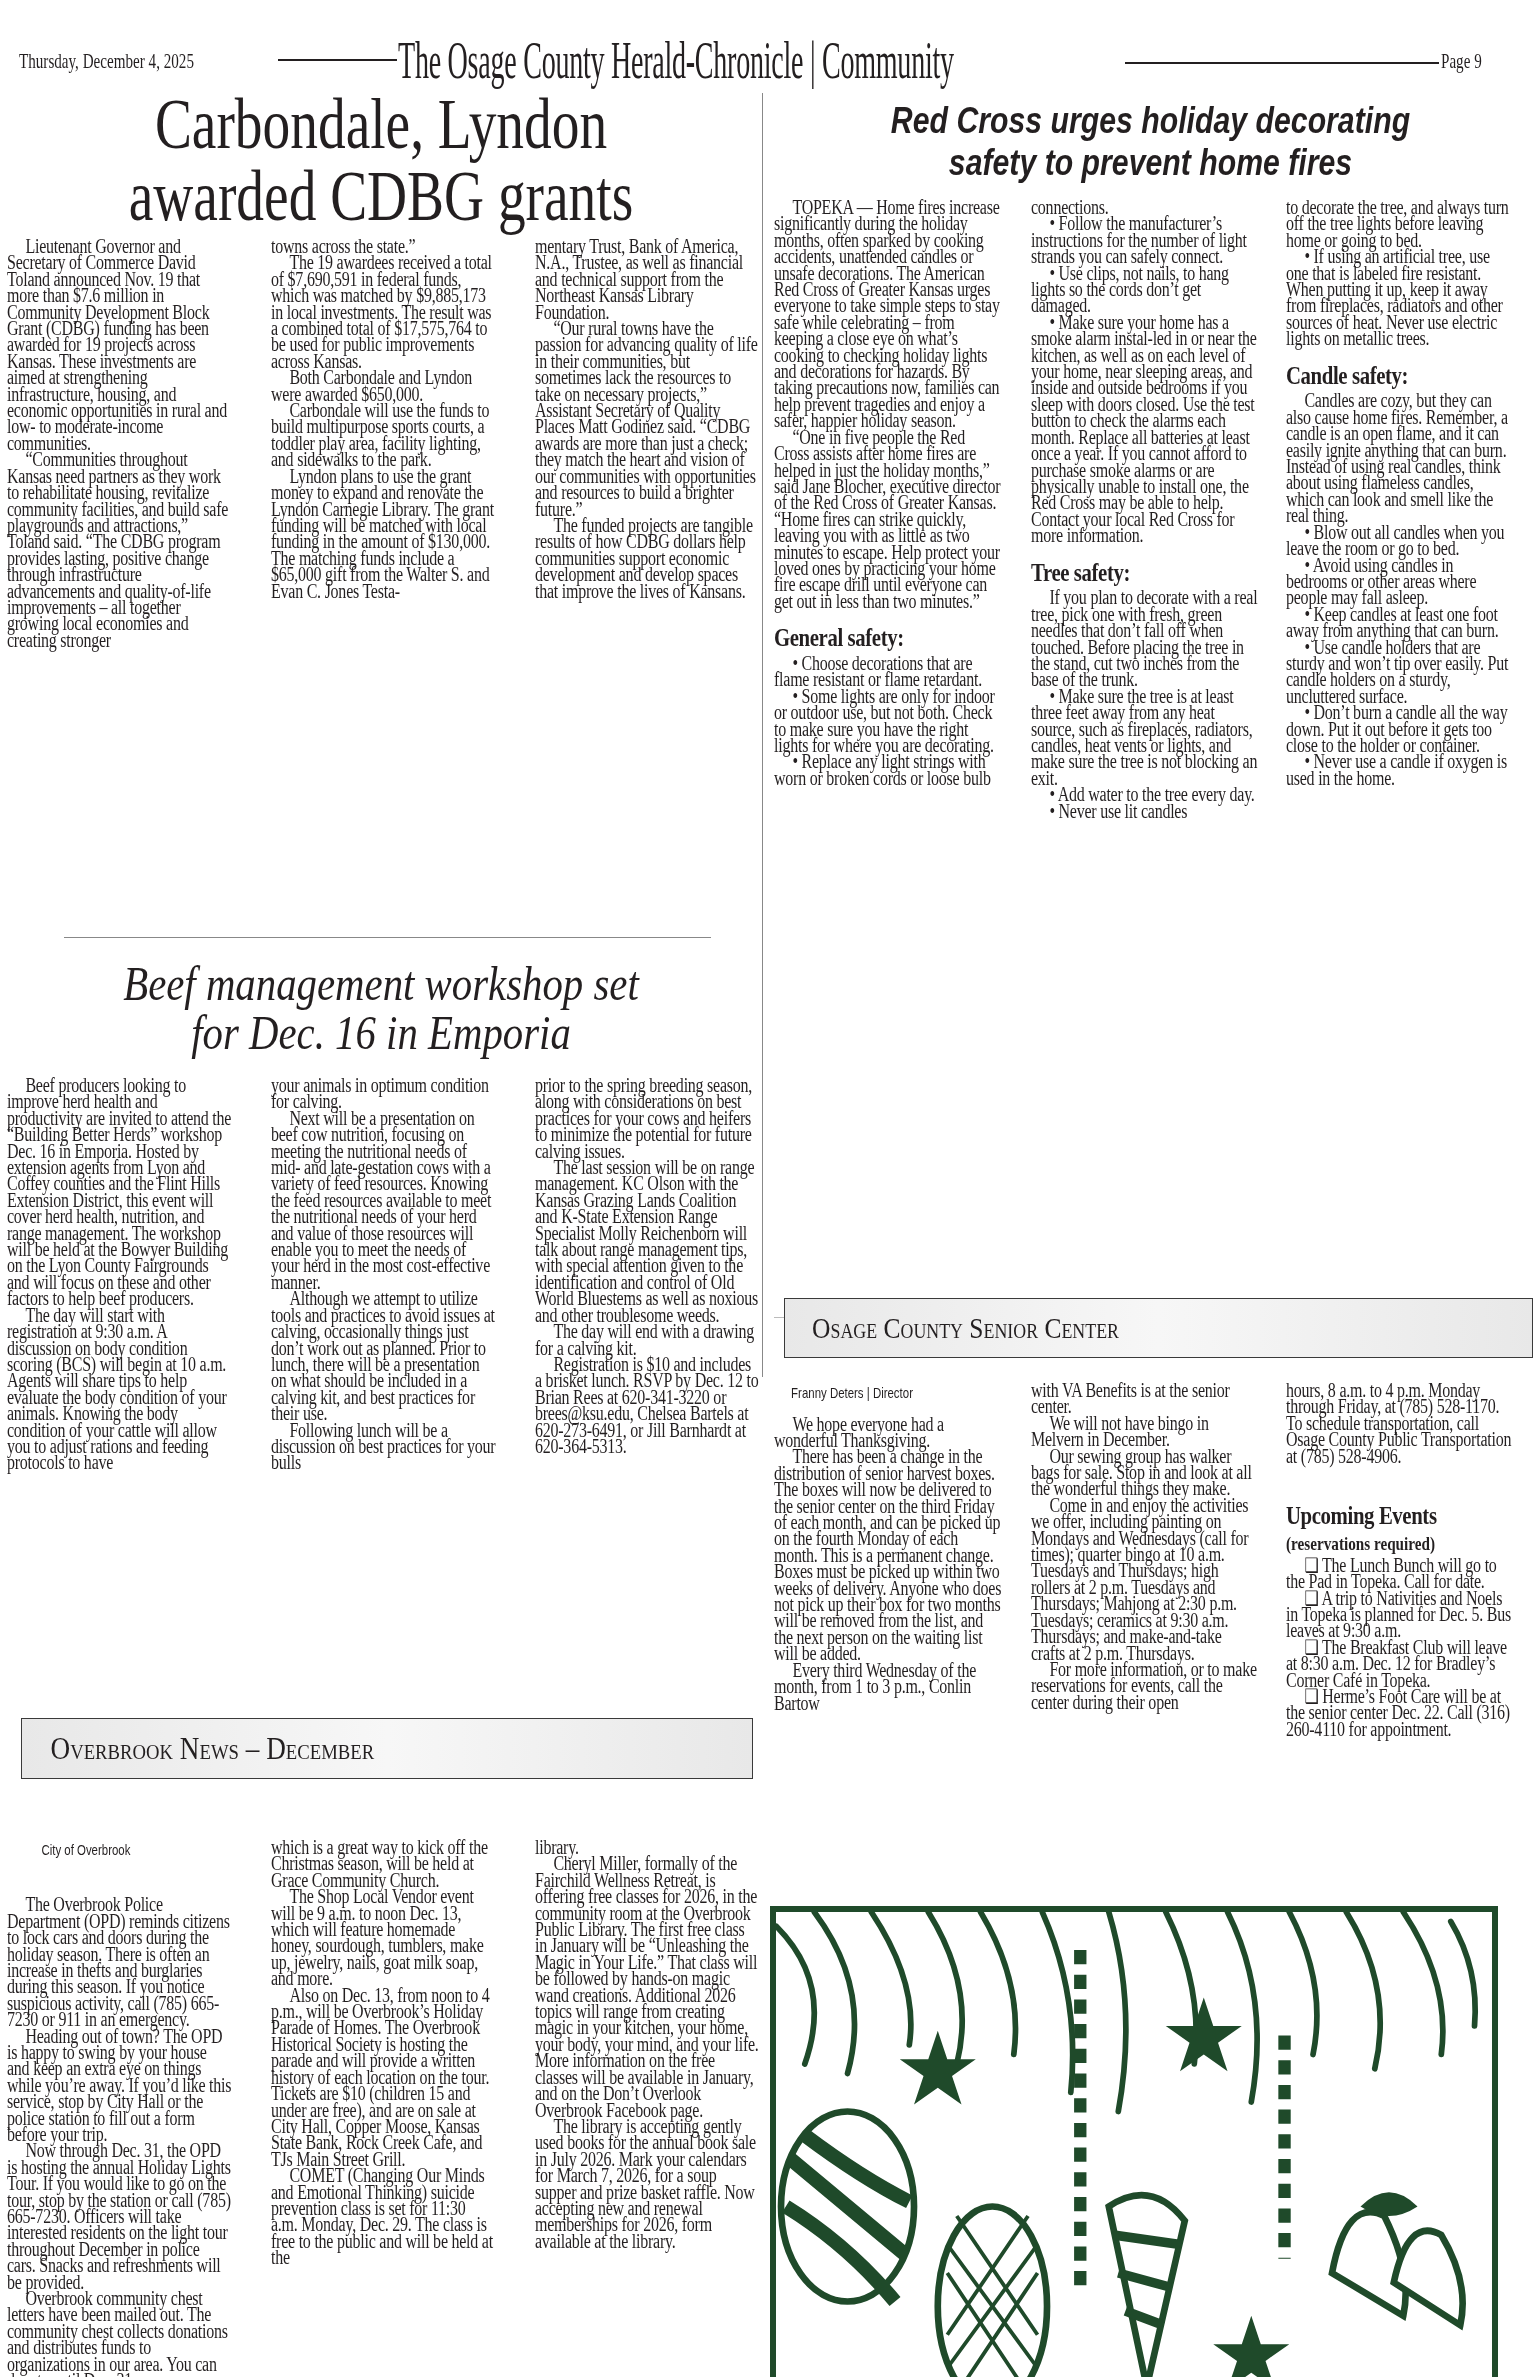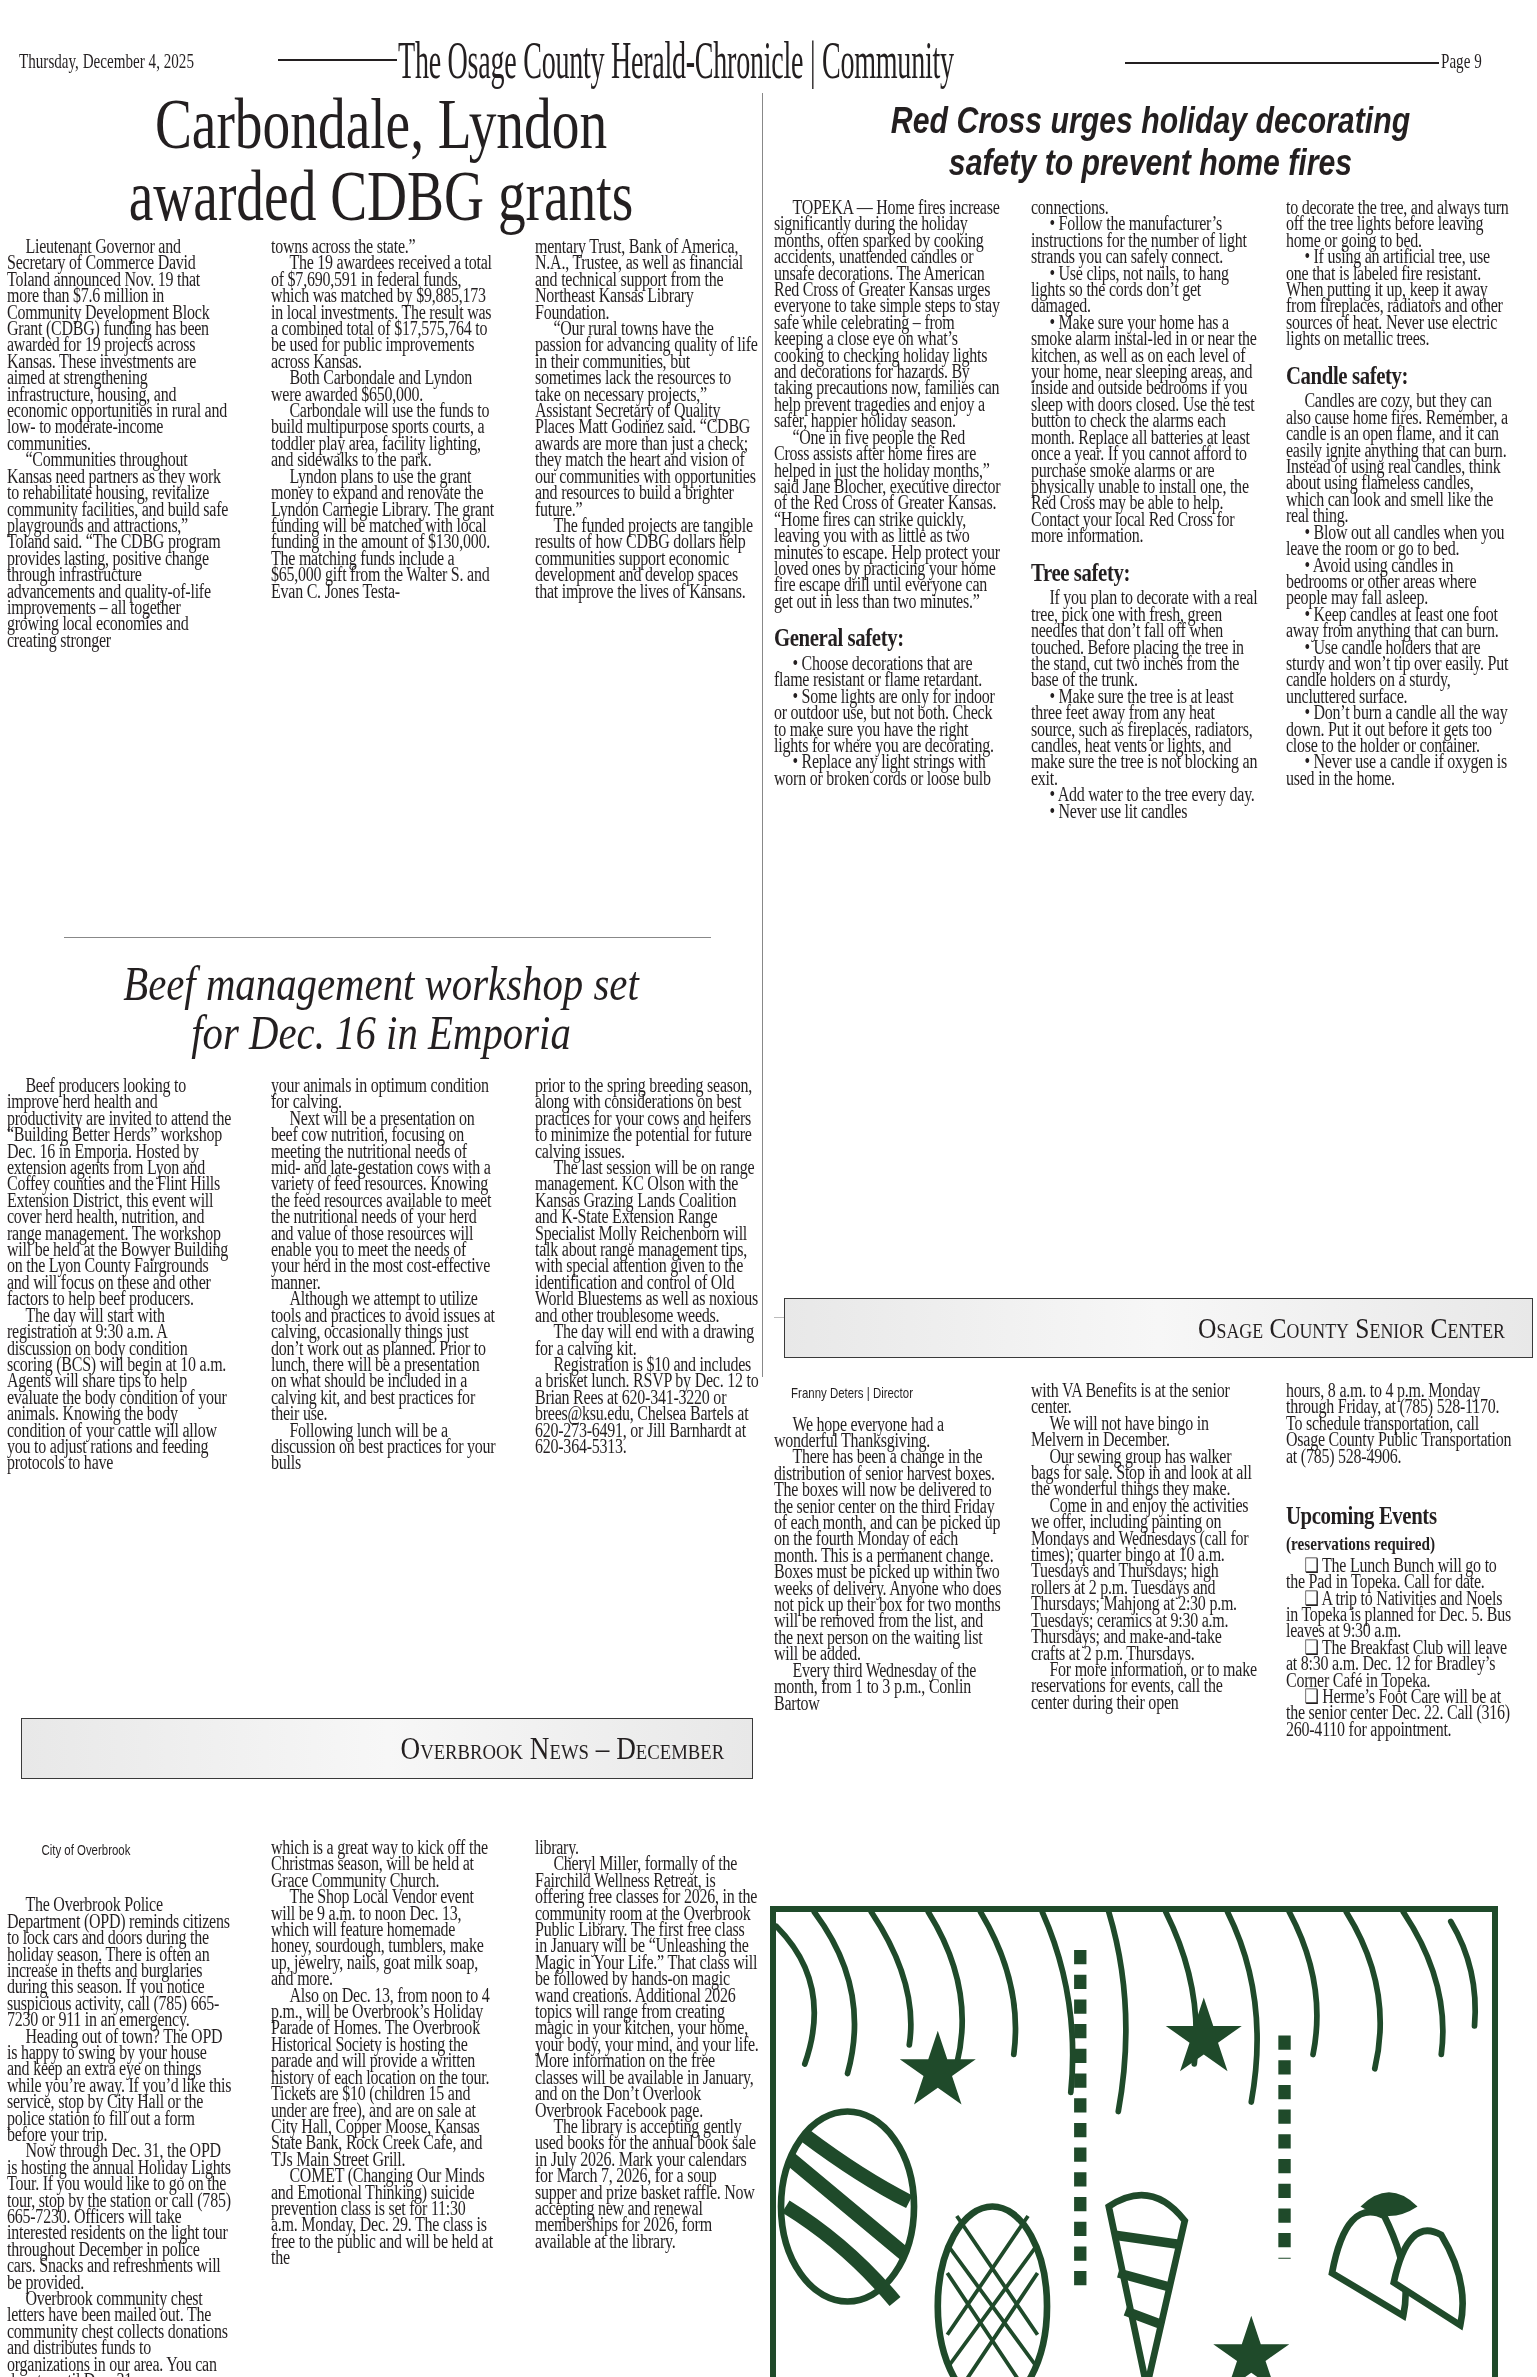--- a/index.html
+++ b/index.html
@@ -18,21 +18,21 @@
   .col p.noind{text-indent:0;}
   .col .sub{font-family:"Liberation Sans","DejaVu Sans",sans-serif;font-size:14.3px;text-indent:0;padding-left:43px;margin:2.9px 0 38px;letter-spacing:0;}
   .col h3{margin:15px 0 3.8px;font-size:26px;line-height:27px;font-weight:bold;letter-spacing:-0.5px;}
   .col h4{margin:0 0 2.9px;font-size:19px;line-height:21px;font-weight:bold;}
   .narrow{transform:scaleX(.80);transform-origin:left top;}
   
   .hl-serif{text-align:center;font-weight:normal;line-height:1.02;}
   .hl-sans{font-family:"Liberation Sans","DejaVu Sans",sans-serif;font-weight:bold;font-style:italic;text-align:center;line-height:1.18;}
   .vrule{width:1px;background:#888;}
   .hrule{height:1px;background:#888;}
-  .banner{border:1.4px solid #3a3a3a;background:linear-gradient(90deg,#e8e8e8,#f7f7f7 50%,#e8e8e8);text-align:right;font-variant:small-caps;}
+  .banner{border:1.4px solid #3a3a3a;background:linear-gradient(90deg,#e8e8e8,#f7f7f7 50%,#e8e8e8);text-align:left;font-variant:small-caps;}
   .bank{border:6.7px solid #1f4a2a;background:#fff;box-sizing:border-box;overflow:hidden;}
 </style>
 </head>
 <body>
 
 <div class="abs mast">
   <div class="abs mast-date">Thursday, December 4, 2025</div>
   <div class="abs mast-rule" style="left:278px;top:43px;width:119px;"></div>
   <div class="abs mast-title">The Osage County Herald-Chronicle | Community</div>
   <div class="abs mast-rule" style="left:1125px;top:46px;width:314px;"></div>

